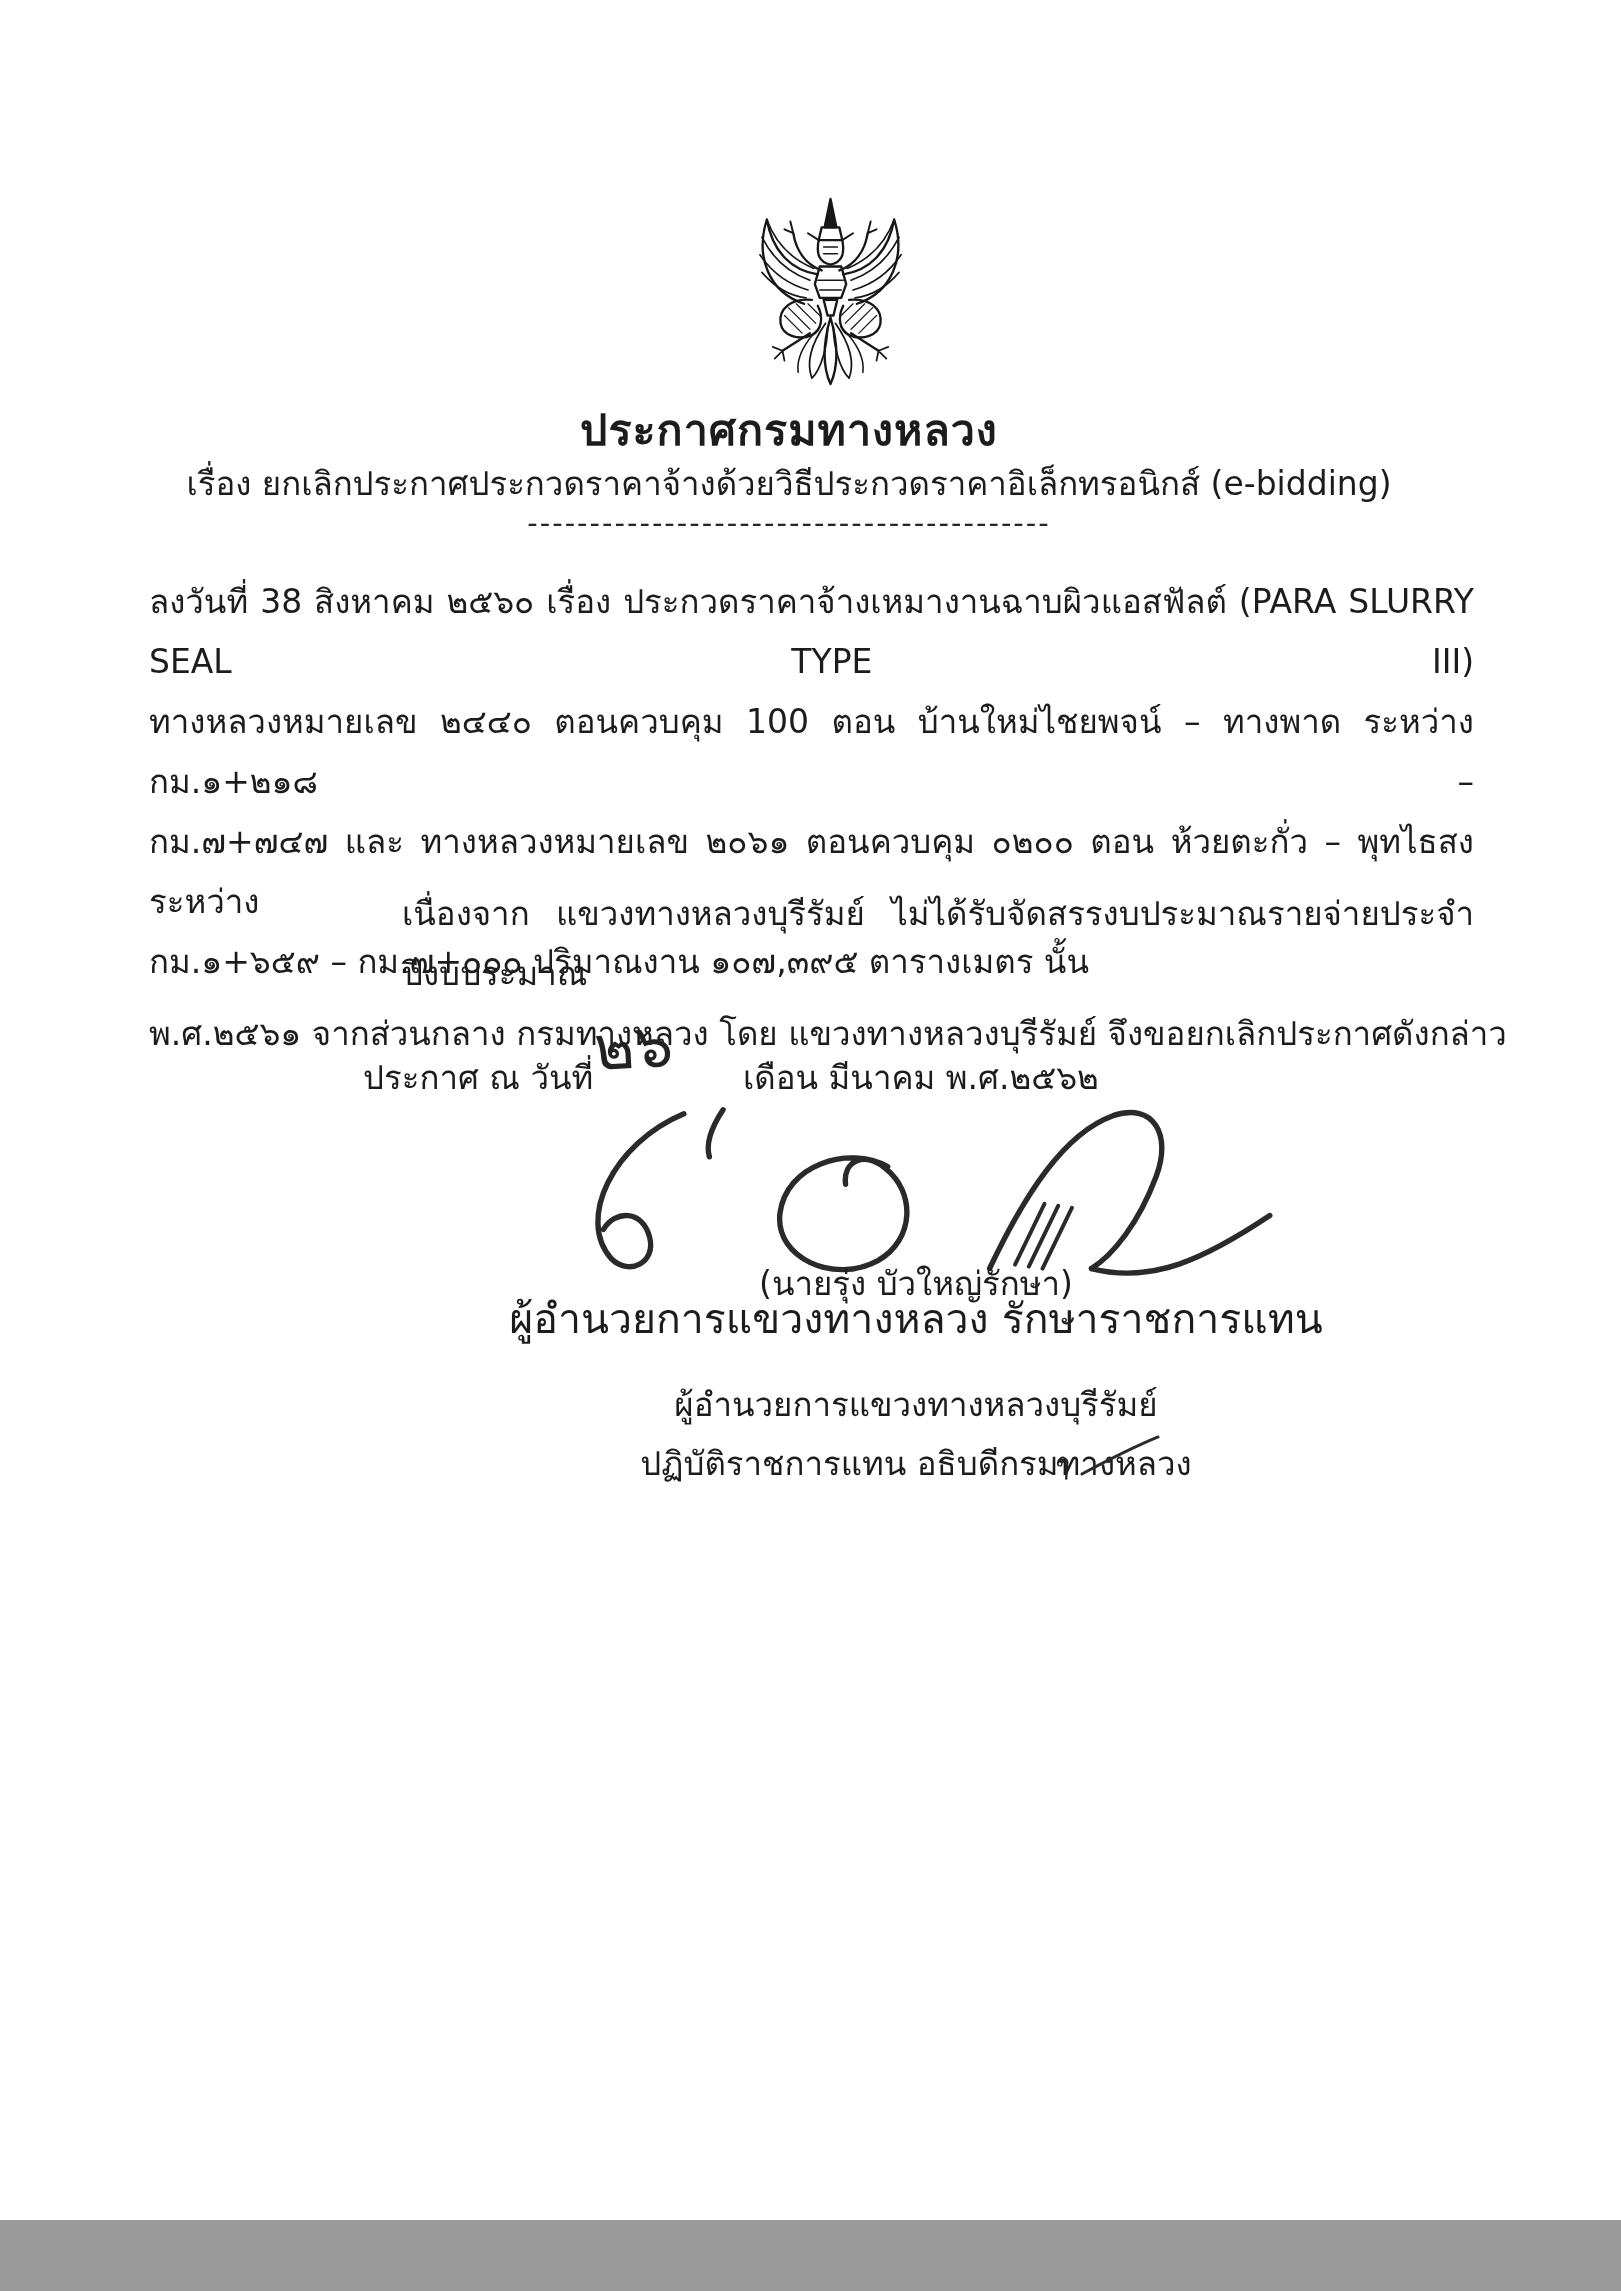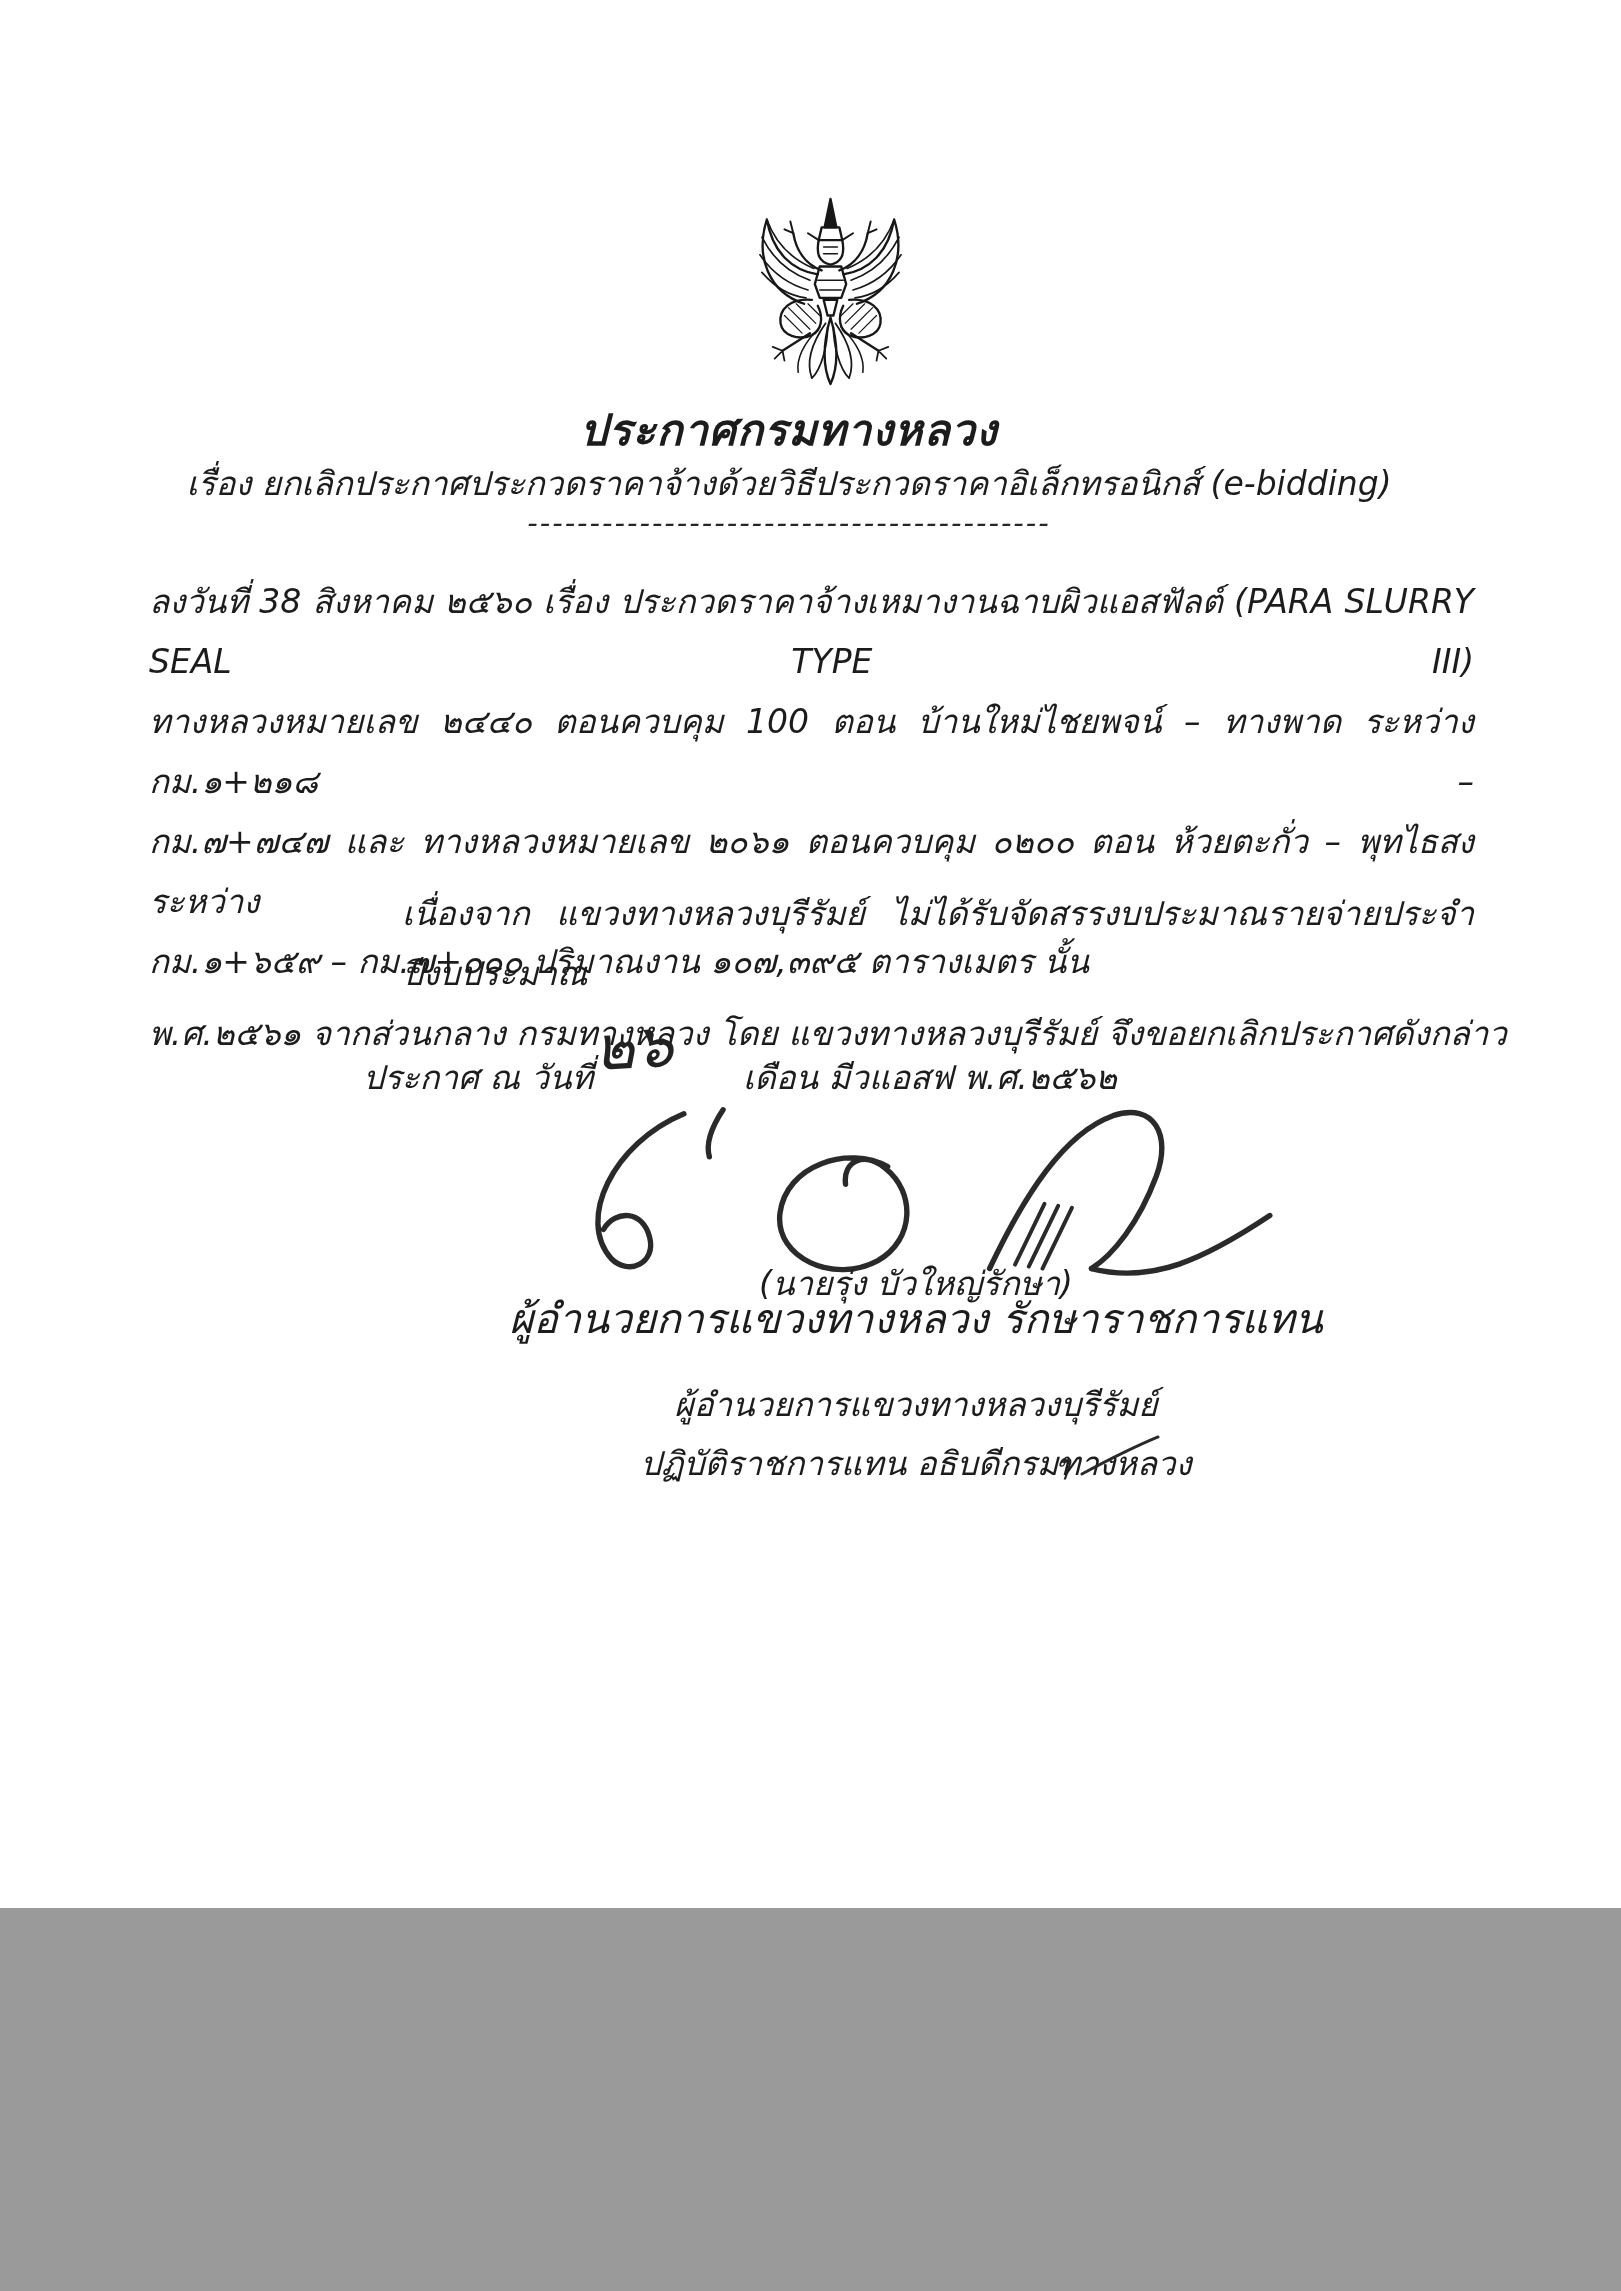--- a/index.html
+++ b/index.html
@@ -1,21 +1,20 @@
 <!DOCTYPE html>
 <html><head>
 <meta charset="utf-8">
 <style>
   * { margin:0; padding:0; box-sizing:border-box; }
   html,body { background:#9a9a9a; }
   .page {
-    position:relative; width:1621px; height:1908px; margin:0 auto;
+    position:relative; width:1621px; height:2220px; margin:0 auto;
     background:#ffffff; color:#1c1c1c; overflow:hidden;
     font-family:"DejaVu Sans","Liberation Sans",sans-serif;
-    font-style:italic;
   }
   .abs { position:absolute; }
   .header-block { left:0; width:1578px; text-align:center; }
   .doc-title { top:396px; font-size:43px; font-weight:bold; letter-spacing:1px; }
   .doc-subject { top:457px; font-size:33px; }
   .separator { top:506px; font-size:29px; letter-spacing:2px; color:#262626; }
   .para { left:149px; width:1325px; }
   .bline { font-size:33px; line-height:60px; white-space:nowrap; }
   .just { white-space:normal; text-align:justify; text-align-last:justify; }
   .indent { padding-left:253px; }
@@ -89,21 +88,21 @@
     <div class="bline">กม.๑+๖๕๙ – กม.๗+๐๐๐ ปริมาณงาน ๑๐๗,๓๙๕ ตารางเมตร นั้น</div>
   </div>
 
   <div class="abs para p2">
     <div class="bline just indent">เนื่องจาก แขวงทางหลวงบุรีรัมย์ ไม่ได้รับจัดสรรงบประมาณรายจ่ายประจำปีงบประมาณ</div>
     <div class="bline">พ.ศ.๒๕๖๑ จากส่วนกลาง  กรมทางหลวง โดย แขวงทางหลวงบุรีรัมย์ จึงขอยกเลิกประกาศดังกล่าว</div>
   </div>
 
   <div class="abs dateline-prefix">ประกาศ ณ วันที่</div>
   <div class="abs hand-day">๒๖</div>
-  <div class="abs dateline-suffix">เดือน มีวแอสฟ พ.ศ.๒๕๖๒</div>
+  <div class="abs dateline-suffix">เดือน มีนาคม พ.ศ.๒๕๖๒</div>
 
   <svg class="abs sig-wrap" viewBox="0 0 770 198">
     <g stroke="#2a2a2a" fill="none" stroke-width="5.5" stroke-linecap="round">
       <path d="M168 14 C96 44 58 122 94 162 C112 180 140 166 133 140 C126 112 98 112 86 132"></path>
       <path d="M208 10 C196 28 190 44 194 58"></path>
       <path d="M376 68 C336 46 272 66 266 116 C261 162 322 188 366 164 C404 142 404 94 374 70 C352 52 330 62 333 86"></path>
       <path d="M480 172 C516 96 556 34 606 16 C648 2 666 36 650 78 C632 126 606 158 584 172"></path>
       <path d="M506 168 L536 106 M520 170 L550 108 M534 172 L564 110" stroke-width="4"></path>
       <path d="M584 172 C646 188 700 162 766 118"></path>
     </g>

